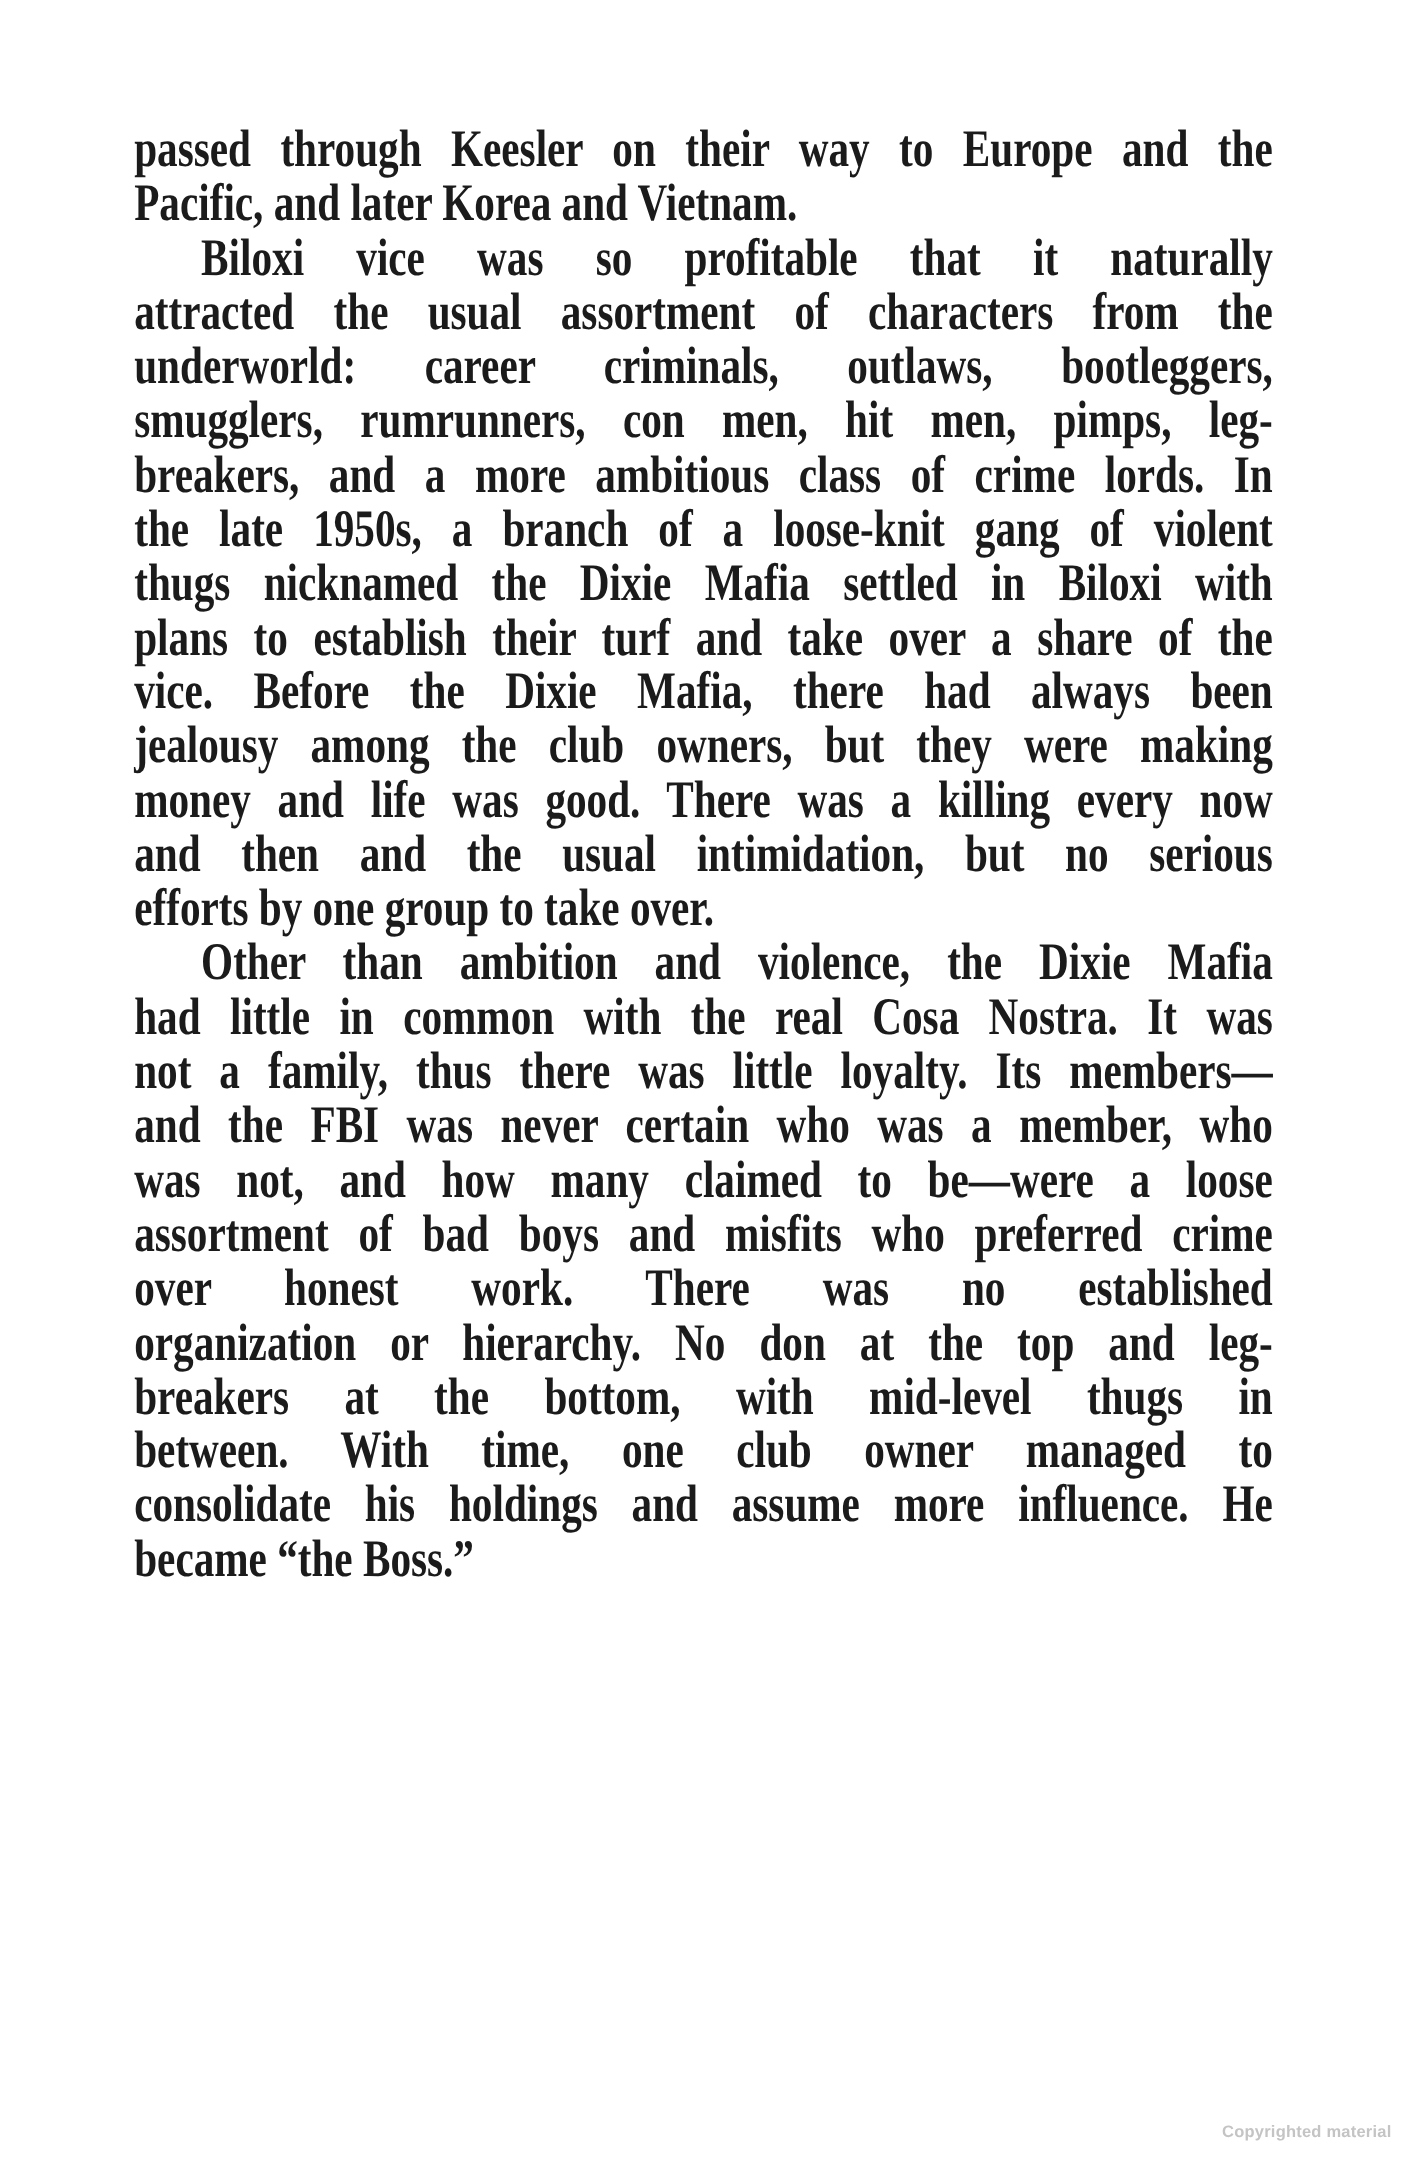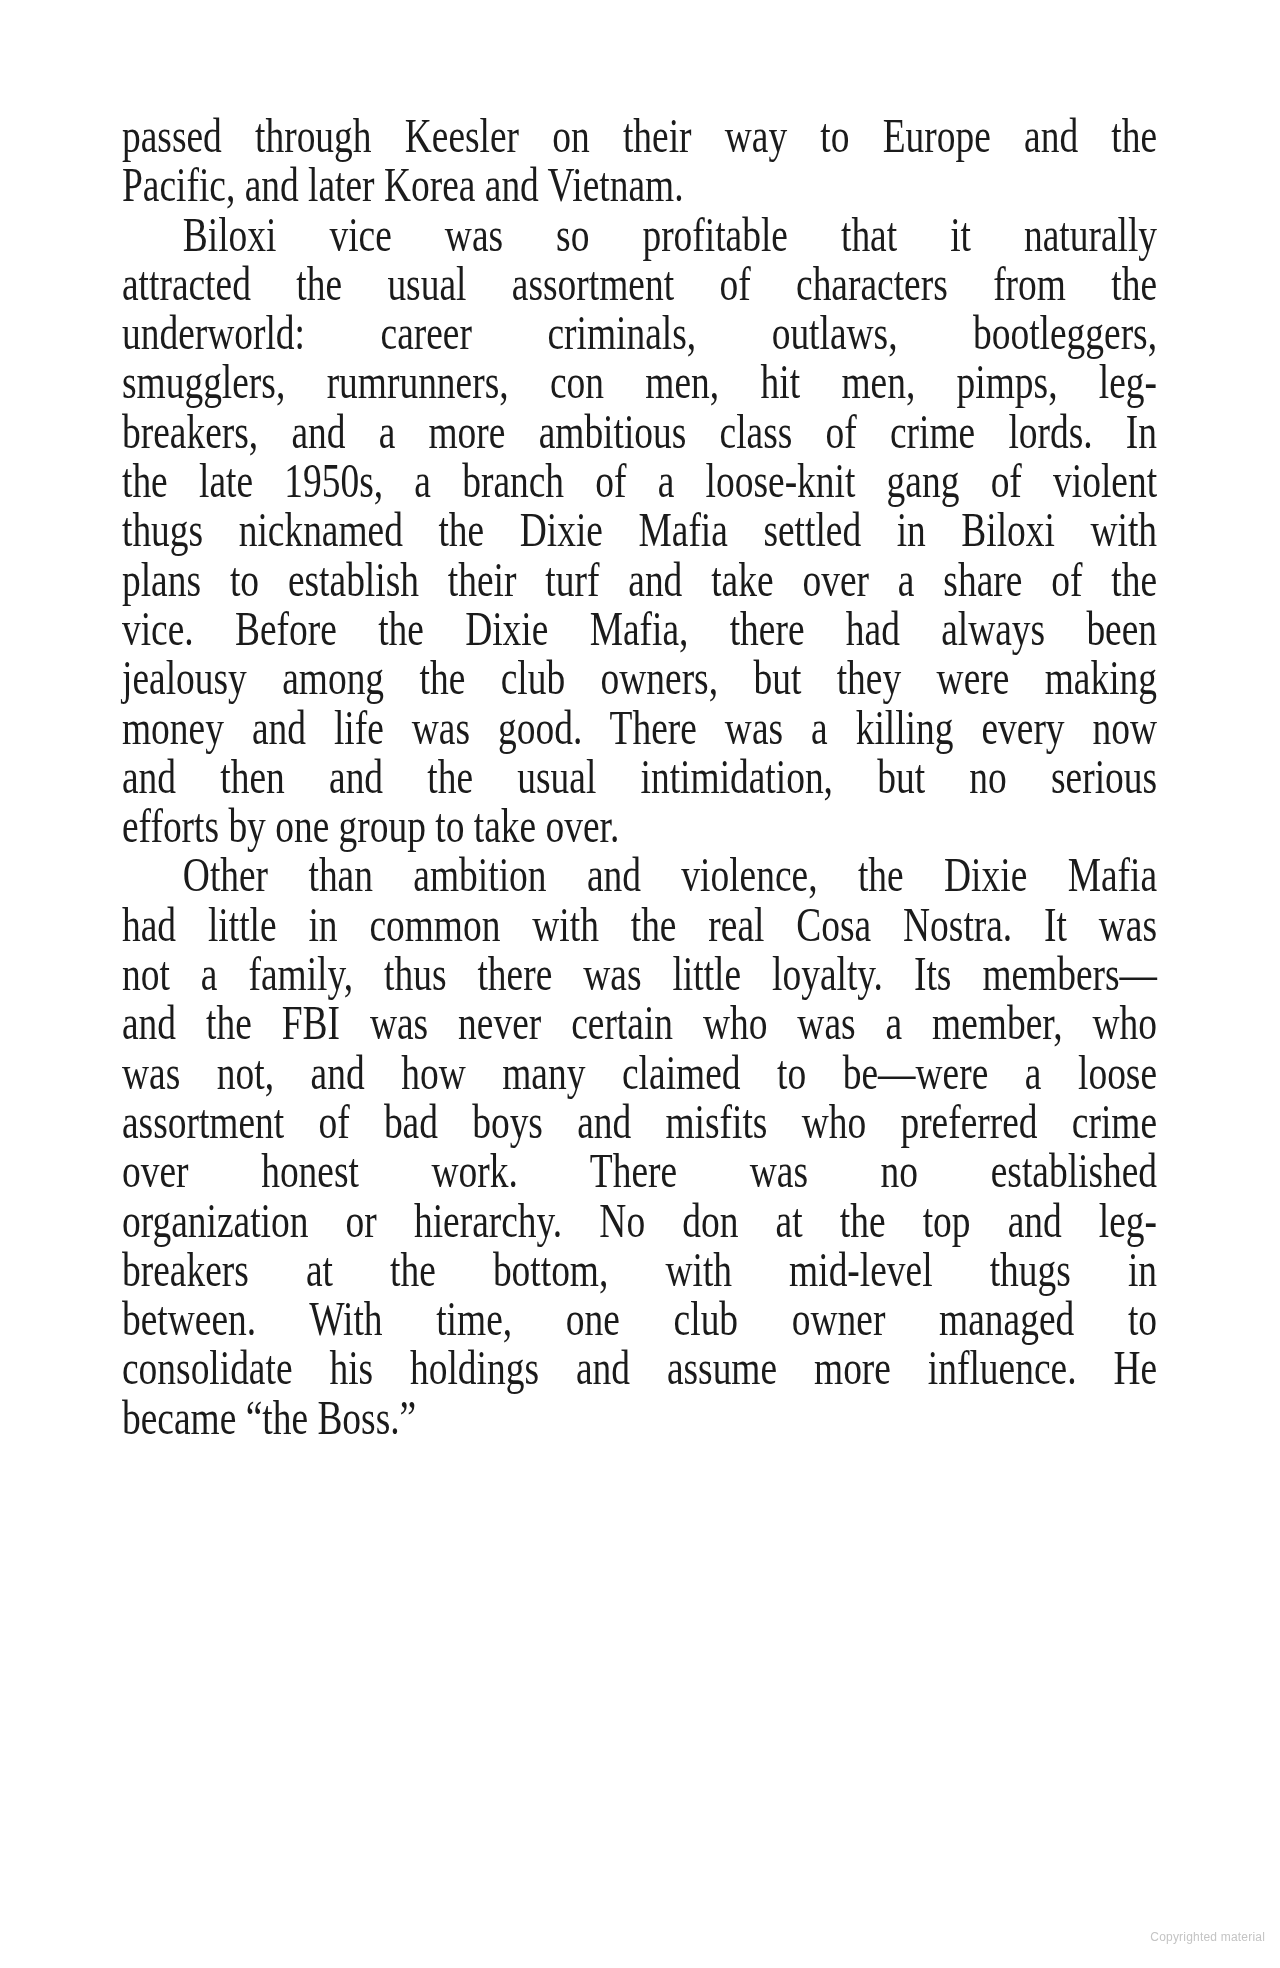--- a/index.html
+++ b/index.html
@@ -7,20 +7,21 @@
     padding: 0;
     background: #ffffff;
   }
   .book-page {
     position: relative;
     width: 1280px;
     height: 1968px;
     background: #ffffff;
     overflow: hidden;
     font-family: "Liberation Serif", serif;
+    font-weight: bold;
   }
   .text-block {
     position: absolute;
     left: 122px;
     top: 111px;
     width: 1327px;              
     transform: scaleX(0.78);    
     transform-origin: left top;
     font-size: 48px;
     line-height: 49.3px;
@@ -37,21 +38,21 @@
     text-align-last: left;
   }
   .text-line.indent {
     text-indent: 78px;
   }
   .footer-note {
     position: absolute;
     top: 1931px;
     right: 15px;
     font-family: "Liberation Sans", sans-serif;
-    font-size: 12px;
+    font-size: 15px;
     line-height: 1;
     color: #c4c4c4;
     letter-spacing: 0.2px;
   }
 </style>
 </head>
 <body>
 
 <div class="book-page">
   <div class="text-block">

